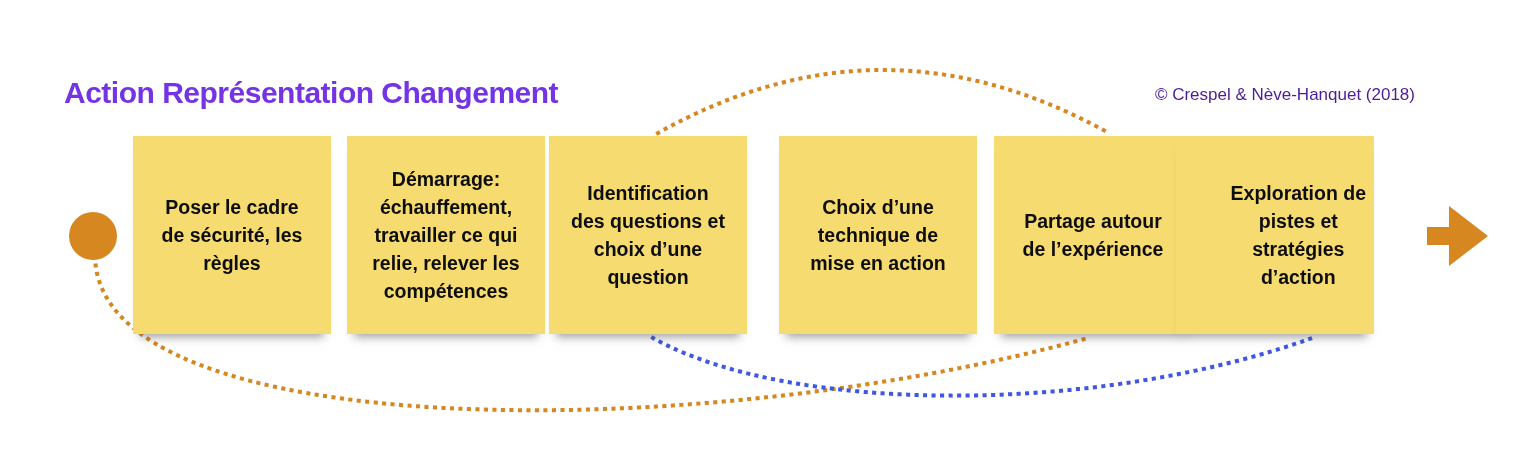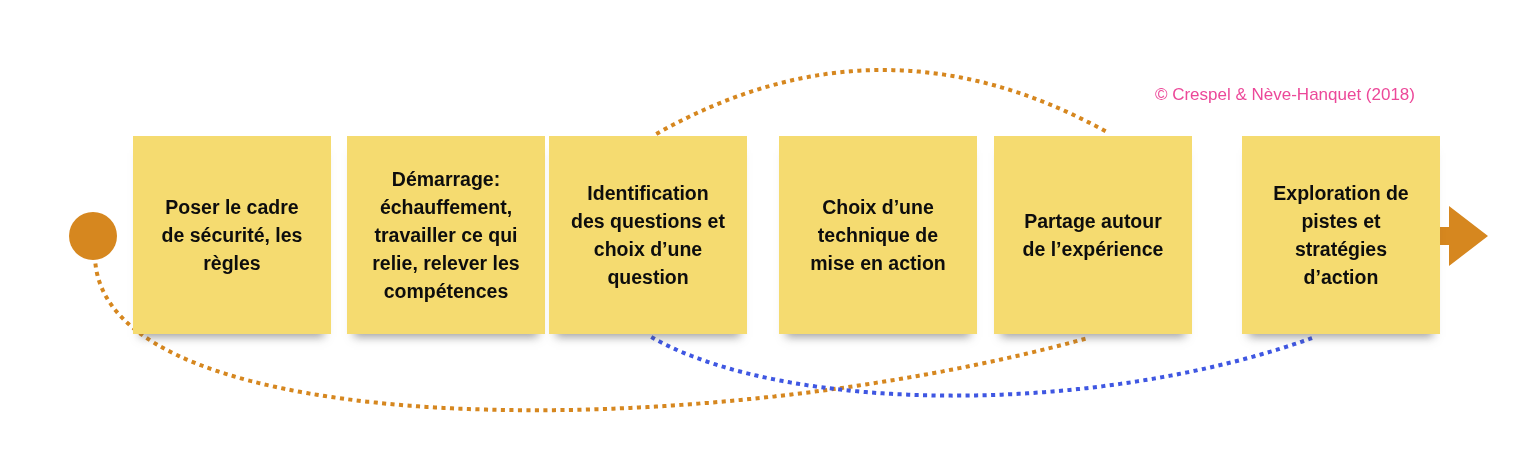--- a/index.html
+++ b/index.html
@@ -34,21 +34,21 @@
     letter-spacing: -0.5px;
     color: #7434e4;
     white-space: nowrap;
   }
   .credit {
     position: absolute;
     right: 108px;
     top: 84px;
     font-size: 17px;
     line-height: 22px;
-    color: #ec4899;
+    color: #4c1d95;
     white-space: nowrap;
   }
   .note {
     position: absolute;
     top: 136px;
     width: 198px;
     height: 198px;
     background: #f5db70;
     box-shadow: 0 10px 9px -7px rgba(80, 80, 80, 0.55);
     display: flex;
@@ -63,21 +63,21 @@
     font-weight: 700;
     color: #0d0d0d;
     text-align: center;
     white-space: pre-line;
   }
   .note-1 { left: 133px; }
   .note-2 { left: 347px; }
   .note-3 { left: 549px; }
   .note-4 { left: 779px; }
   .note-5 { left: 994px; }
-  .note-6 { left: 1242px; }
+  .note-6 { left: 1176px; justify-content: flex-end; }
   .dotted {
     fill: none;
     stroke-width: 4;
     stroke-linecap: square;
     stroke-dasharray: 0.1 8.4;
   }
 </style>
 </head>
 <body>
 
@@ -89,20 +89,21 @@
 
     <path class="dotted" d="M 95 257 C 100 445, 700 445, 1088 338" stroke="#d6871f"></path>
 
     <path class="dotted" d="M 653 338 C 790 415, 1100 415, 1315 337" stroke="#3f57e2"></path>
 
     <circle cx="93" cy="236" r="24" fill="#d6871f"></circle>
 
     <polygon points="1427,227 1449,227 1449,206 1488,236 1449,266 1449,245 1427,245" fill="#d6871f"></polygon>
   </svg>
 
+  <h1 class="diagram-title">Action Représentation Changement</h1>
 
   <div class="credit">© Crespel &amp; Nève-Hanquet (2018)</div>
 
   <div class="note note-2">
     <div class="note-text">Démarrage:
 échauffement,
 travailler ce qui
 relie, relever les
 compétences</div>
   </div>

